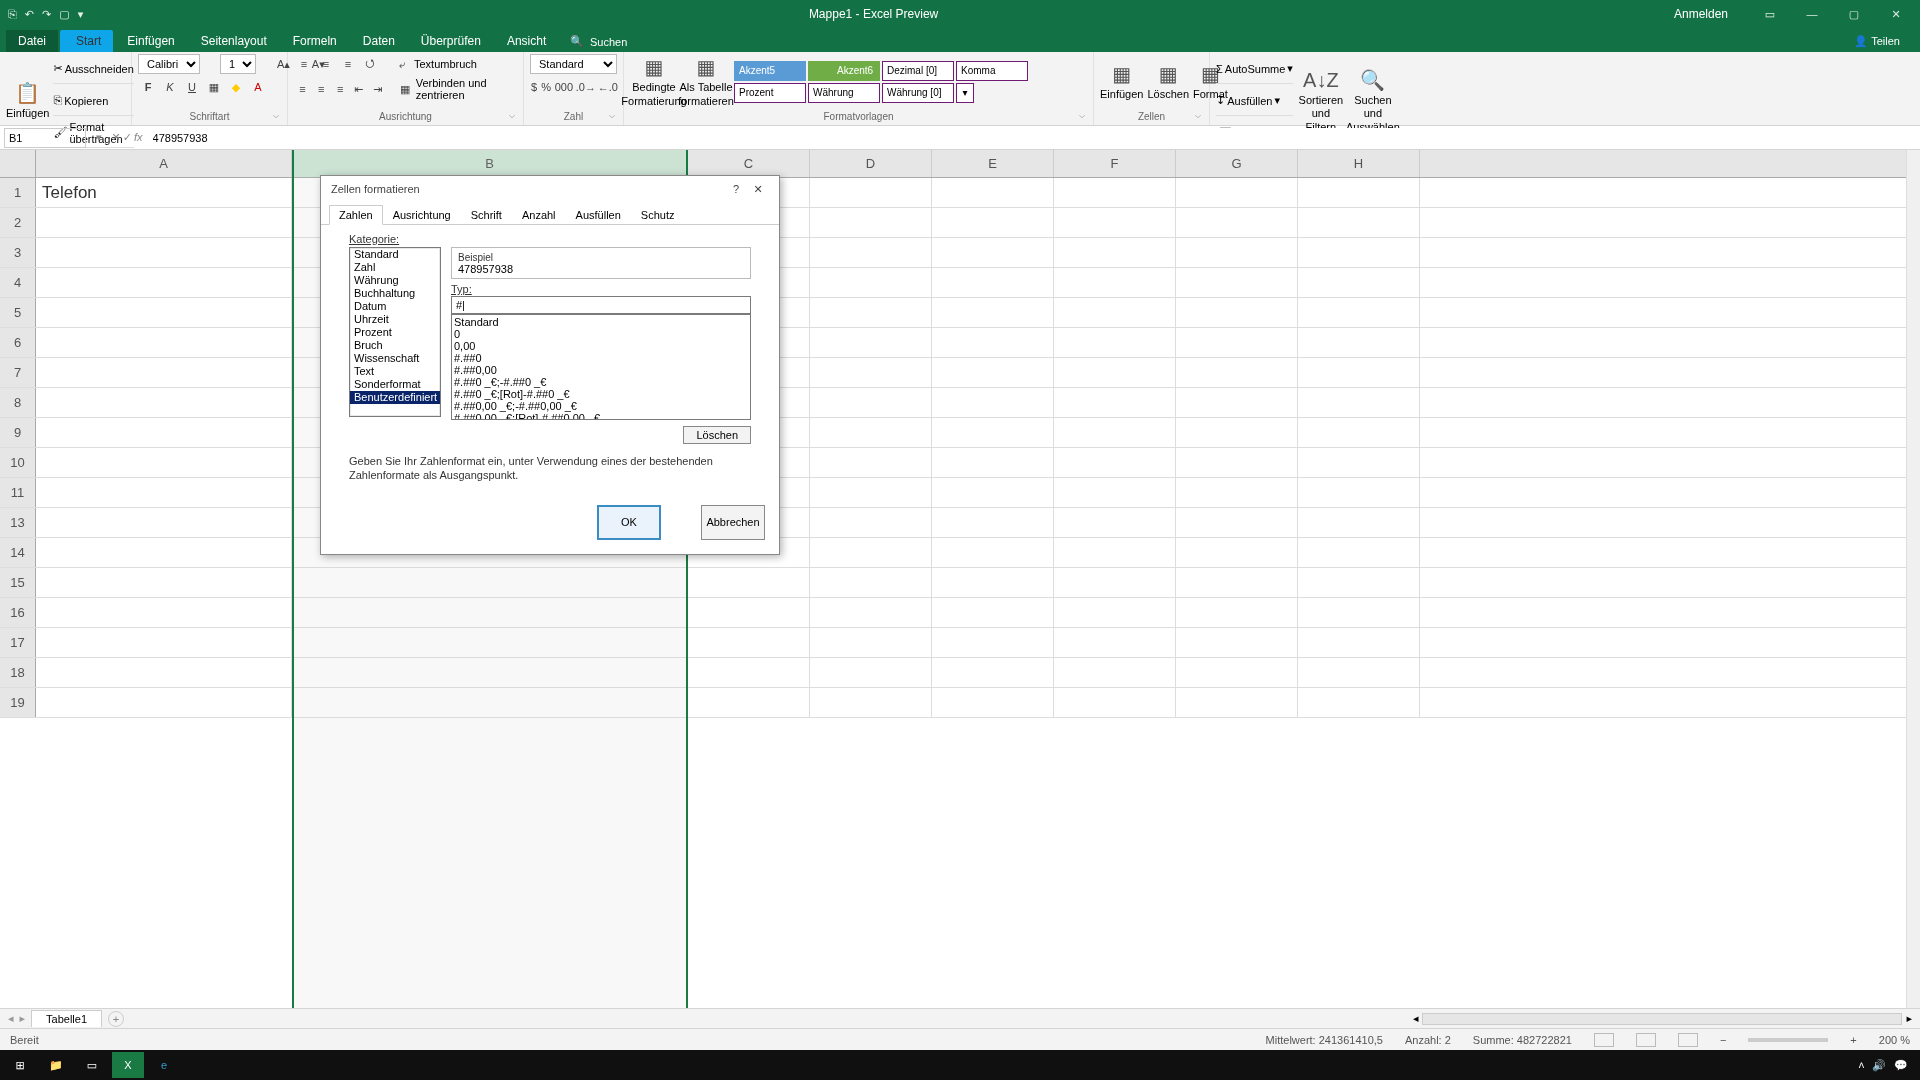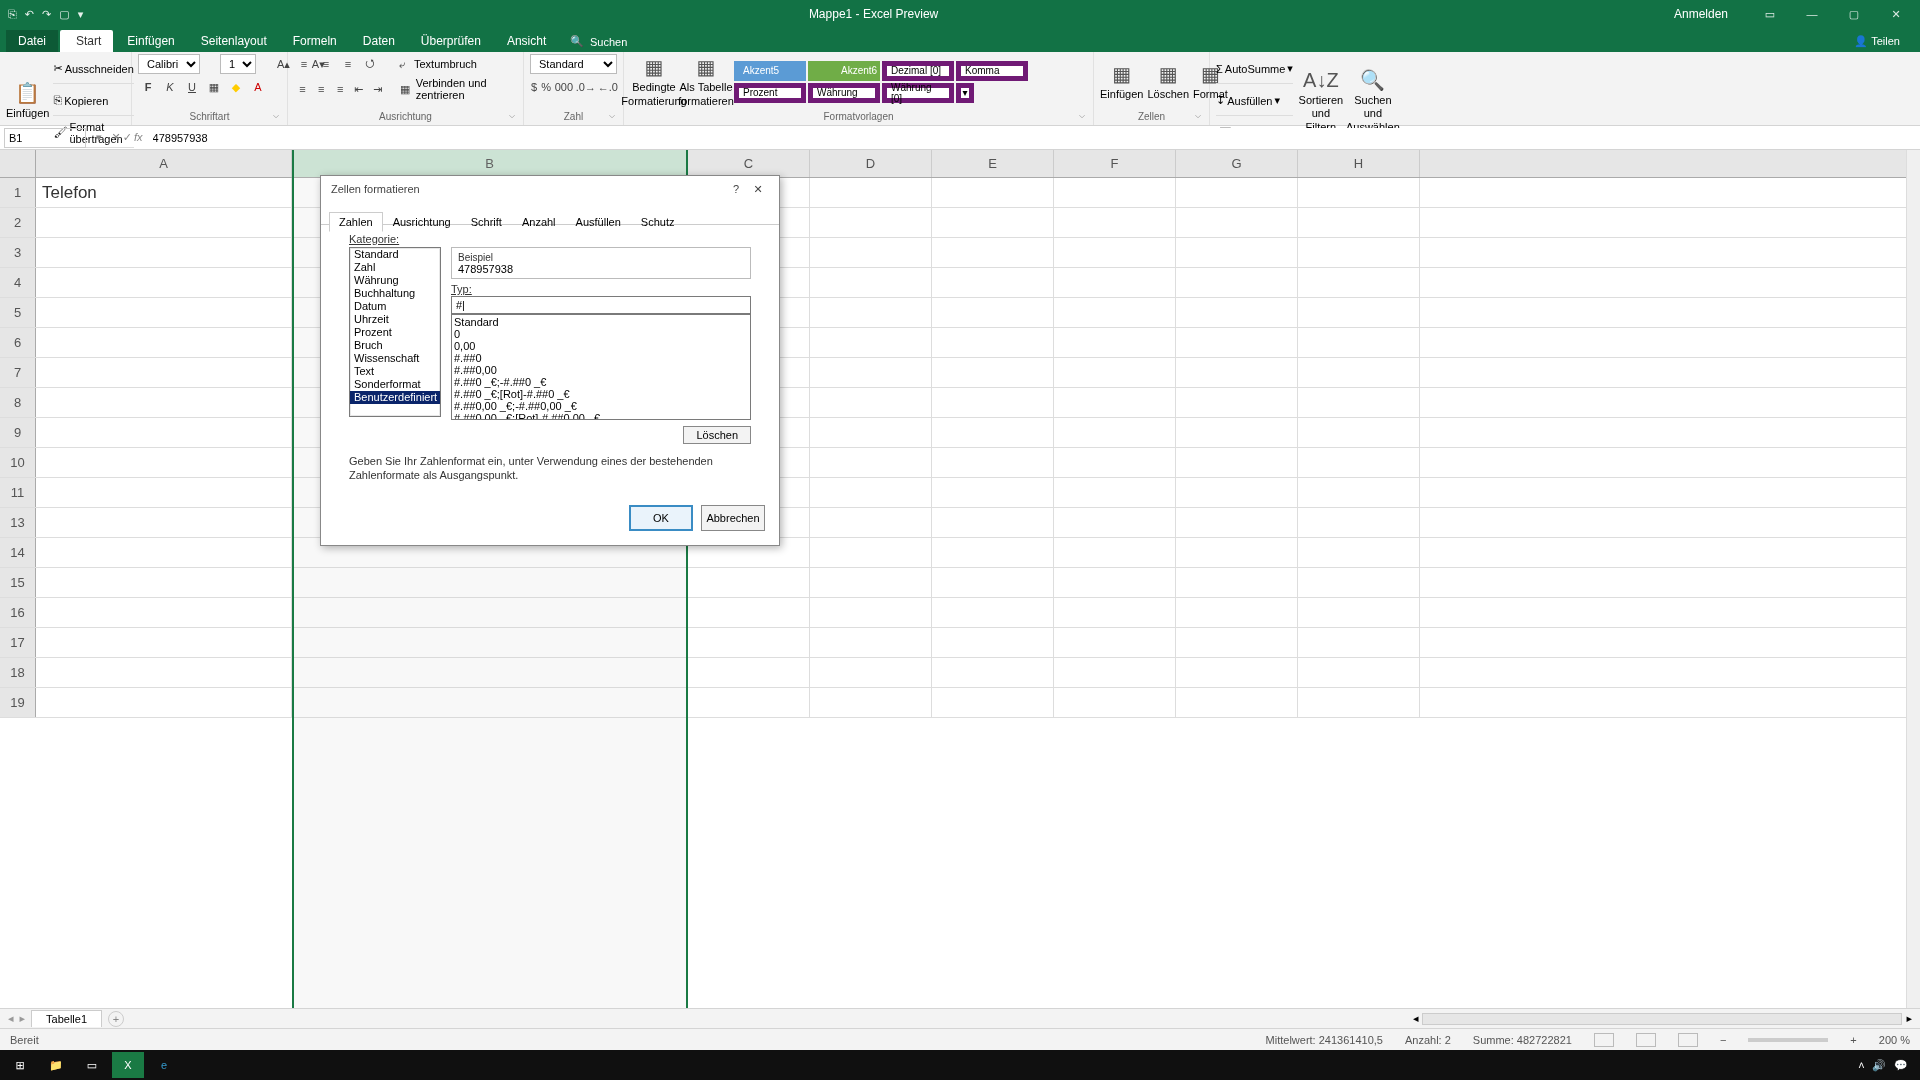--- a/index.html
+++ b/index.html
@@ -11,39 +11,39 @@
 .titlebar .qat span { opacity: .9; }
 .titlebar .title-center { flex: 1; text-align: center; font-size: 12px; }
 .titlebar .win-controls { display: flex; gap: 2px; padding: 0 4px; align-items: center; }
 .titlebar .win-controls span { width: 40px; text-align: center; opacity: .85; }
 .titlebar .signin { padding: 0 18px; font-size: 12px; }
 
 
 .tabs { height: 24px; background: #127245; display: flex; align-items: flex-end; padding: 0 6px; gap: 2px; color: #fff; }
 .tabs .tab { padding: 4px 12px; font-size: 12px; cursor: default; }
 .tabs .tab.file { background: #0d5a36; }
-.tabs .tab.active { background: #ffffff; color: #333; border-radius: 2px 2px 0 0; padding-left: 16px; }
+.tabs .tab.active { background: #0ea5e9; color: #333; border-radius: 2px 2px 0 0; padding-left: 16px; }
 .tabs .tell { padding: 4px 10px; display: flex; align-items: center; gap: 6px; }
 .tabs .spacer { flex: 1; }
 .tabs .share { padding: 4px 14px; }
 
 
 .ribbon { height: 74px; background: #f3f3f3; border-bottom: 1px solid #d4d4d4; display: flex; }
 .ribbon-group { border-right: 1px solid #e1e1e1; display: flex; flex-direction: column; justify-content: space-between; padding: 2px 6px 0; }
 .ribbon-group .body { flex: 1; display: flex; align-items: center; gap: 4px; }
 .ribbon-group .label { font-size: 10px; color: #666; text-align: center; padding: 2px 0 3px; position: relative; }
 .ribbon-group .label::after { content: "⌵"; position: absolute; right: 2px; font-size: 8px; color: #888; }
 .ribbon .big-btn { display: flex; flex-direction: column; align-items: center; width: 48px; font-size: 10px; gap: 2px; line-height: 1.2; text-align: center; }
 .ribbon .big-btn .ico { font-size: 20px; color: #555; }
 .ribbon .stack { display: flex; flex-direction: column; gap: 2px; font-size: 10px; }
 .ribbon .stack .row { display: flex; gap: 2px; align-items: center; }
 .ribbon select, .ribbon .sel { height: 20px; background: #fff; border: 1px solid #bbb; font-size: 11px; padding: 0 4px; }
 .ribbon .small-btn { width: 20px; height: 20px; display: inline-flex; align-items: center; justify-content: center; border: 1px solid transparent; color: #444; }
 .styles-gallery { display: flex; gap: 2px; }
-.style-card { width: 72px; height: 20px; border: 5px solid #701a75; display: flex; align-items: center; padding: 0 4px; font-size: 10px; background: #fff; }
+.style-card { width: 72px; height: 20px; border: 1px solid #701a75; display: flex; align-items: center; padding: 0 4px; font-size: 10px; background: #fff; }
 .style-card.akzent5 { background: #5b9bd5; color: #fff; border-color: #5b9bd5; }
 .style-card.akzent6 { background: #70ad47; color: #fff; border-color: #70ad47; padding-left: 28px; }
 
 
 .name-bar { height: 24px; border-bottom: 1px solid #d4d4d4; display: flex; align-items: center; background: #fff; }
 .name-box { width: 82px; border: 1px solid #ccc; height: 20px; margin: 0 4px; padding: 0 4px; display: flex; align-items: center; }
 .fx-icons { display: flex; gap: 2px; padding: 0 4px; color: #888; }
 .formula-input { flex: 1; height: 20px; border: none; padding: 0 6px; }
 
 
@@ -76,39 +76,39 @@
 
 
 .dialog {
   position: absolute; left: 320px; top: 175px; width: 460px;
   background: #fff; border: 1px solid #888; box-shadow: 2px 2px 8px rgba(0,0,0,.3);
 }
 .dlg-title { height: 26px; display: flex; align-items: center; padding: 0 10px; font-size: 12px; color: #444; }
 .dlg-title .sp { flex: 1; }
 .dlg-title .x { width: 22px; text-align: center; }
 .dlg-tabs { display: flex; padding: 0 8px; gap: 0; border-bottom: 1px solid #ccc; margin-top: 2px; }
-.dlg-tab { padding: 3px 9px; font-size: 11px; border: 1px solid transparent; border-bottom: none; position: relative; top: 8px; }
+.dlg-tab { padding: 3px 9px; font-size: 11px; border: 1px solid transparent; border-bottom: none; position: relative; top: 1px; }
 .dlg-tab.active { background: #fff; border-color: #ccc; border-bottom: 1px solid #fff; }
 .dlg-body { padding: 8px 28px 12px; }
 .cat-label { font-size: 11px; color: #333; text-decoration: underline; }
 .dlg-cols { display: flex; gap: 10px; margin-top: 2px; }
 .cat-list { width: 92px; height: 170px; border: 1px solid #7a7a7a; background: #fff; overflow: hidden; box-shadow: inset 0 0 0 1px #e8e8e8; }
 .cat-item { padding: 0 4px; font-size: 11px; line-height: 13px; }
 .cat-item.sel { background: #0a246a; color: #fff; }
 .right-pane { flex: 1; }
 .lbl { font-size: 11px; color: #333; }
 .sample-box { border: 1px solid #bbb; padding: 4px 6px; margin-top: 0; font-size: 11px; height: 32px; }
 .sample-box .hdr { font-size: 10px; color: #333; }
 .typ-input { width: 100%; height: 18px; border: 1px solid #7a7a7a; padding: 0 4px; font-size: 11px; margin-top: 1px; }
 .fmt-list { width: 100%; height: 106px; border: 1px solid #7a7a7a; margin-top: 0; overflow-y: scroll; font-size: 11px; line-height: 12px; padding: 1px 2px; }
 .del-btn-row { text-align: right; margin-top: 6px; }
 .del-btn { padding: 2px 12px; border: 1px solid #888; background: #f3f3f3; font-size: 11px; }
 .hint { font-size: 11px; color: #333; margin-top: 10px; line-height: 1.3; }
 .dlg-buttons { display: flex; justify-content: flex-end; gap: 8px; padding: 10px 14px 14px; }
-.dlg-buttons button { width: 64px; height: 26px; border: 1px solid #888; background: #f3f3f3; font-size: 11px; }
+.dlg-buttons button { width: 64px; height: 35px; border: 1px solid #888; background: #f3f3f3; font-size: 11px; margin-left: 32px; }
 .dlg-buttons button.primary { border: 2px solid #3a8cc4; background: #eaf3fb; } 
 .win-taskbar { position: fixed; bottom: 0; left: 0; right: 0; height: 30px; background: #101010; display: flex; align-items: center; padding: 0 4px; gap: 4px; z-index: 0; }
 .win-taskbar .tb-btn { width: 32px; height: 26px; display: flex; align-items: center; justify-content: center; color: #fff; }
 .win-taskbar .tray { margin-left: auto; display: flex; gap: 8px; color: #fff; align-items: center; font-size: 10px; padding-right: 8px; }
 
 body > .app { position: absolute; top:0; left:0; right:0; bottom:30px; }
 </style>
 </head>
 <body>
 

